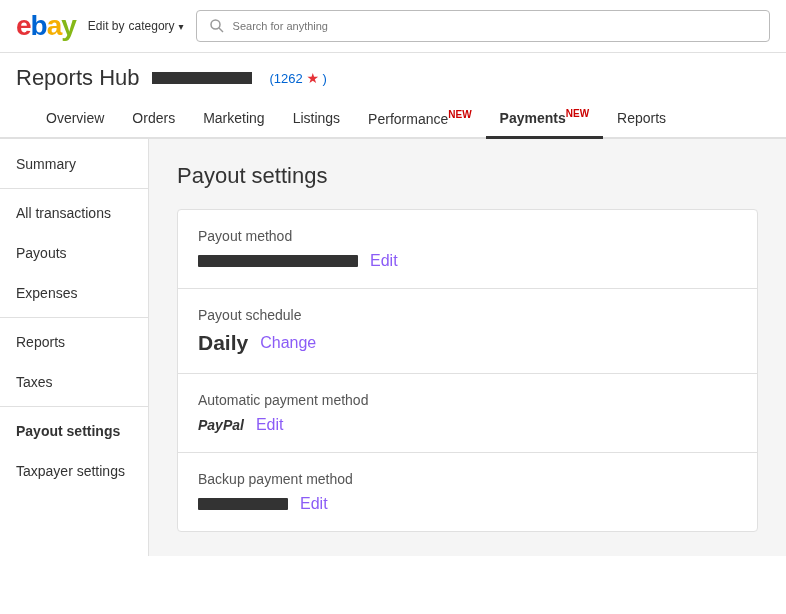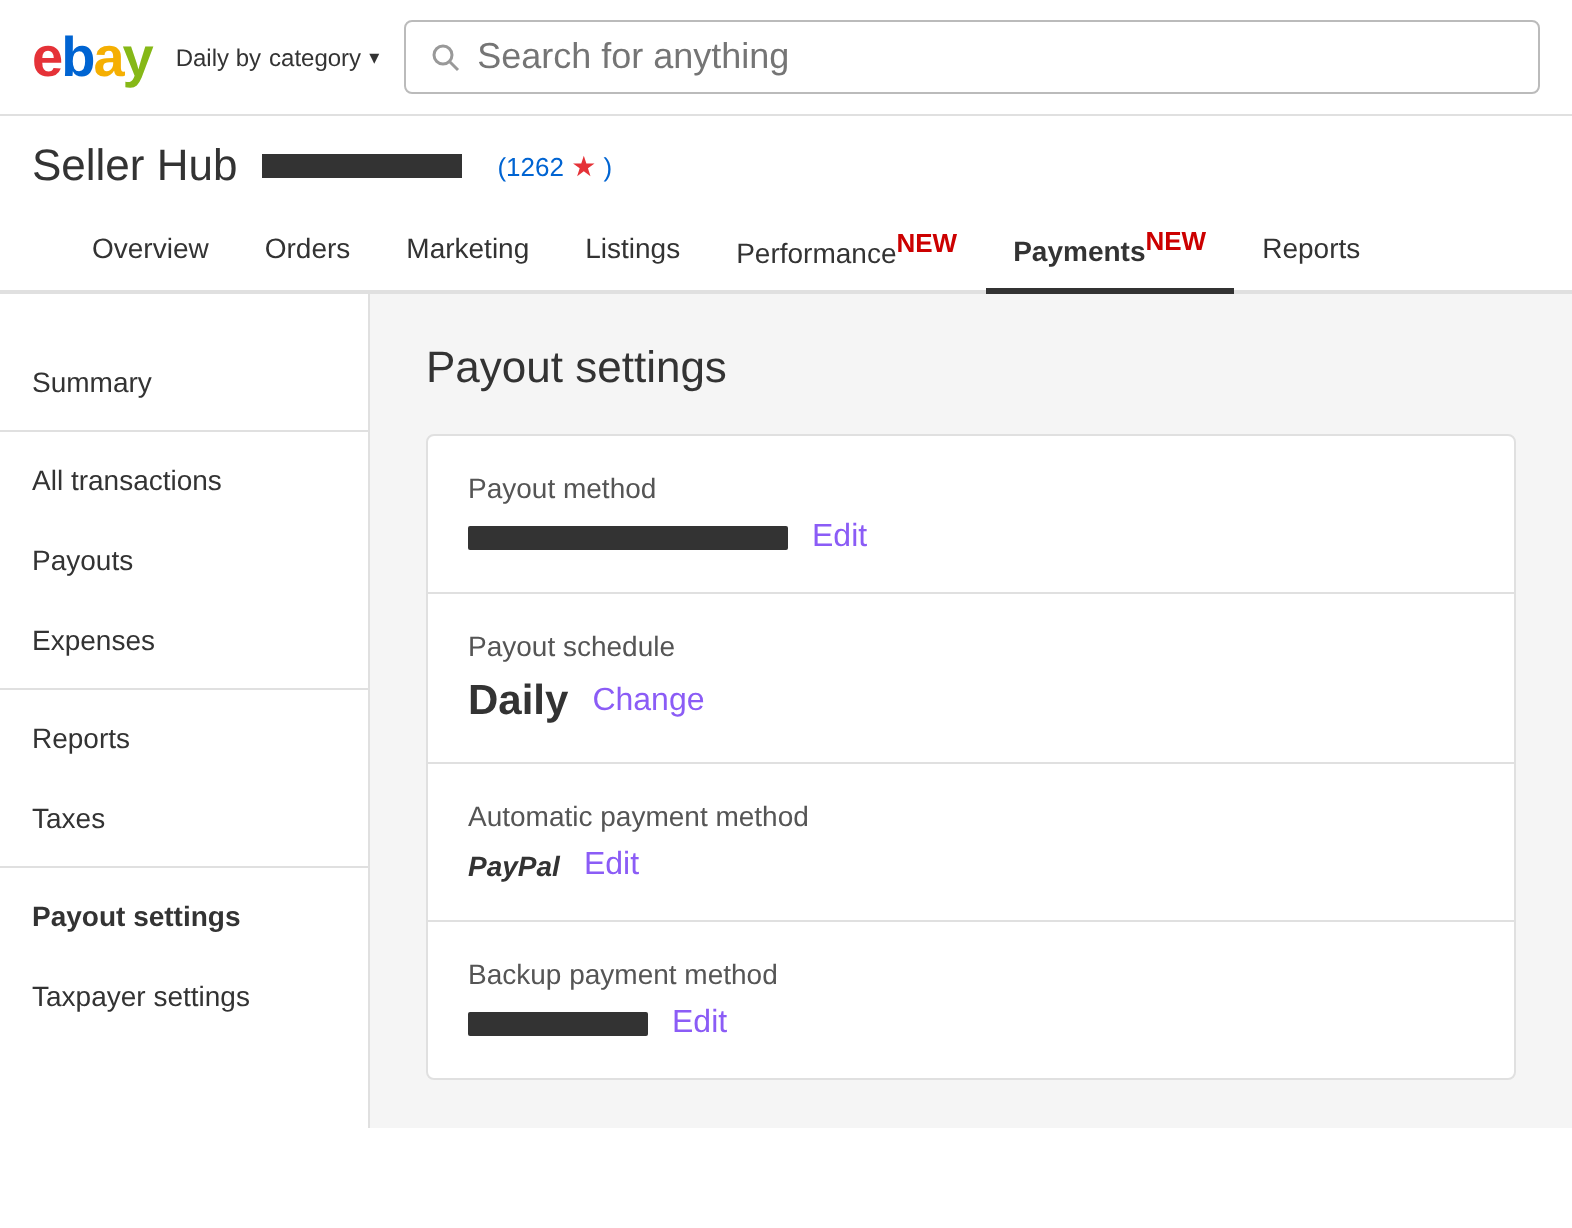--- a/index.html
+++ b/index.html
@@ -44,21 +44,21 @@
       display: flex;
       align-items: center;
       border: 1px solid #bbb;
       border-radius: 4px;
       padding: 7px 12px;
       gap: 8px;
     }
     .search-bar input {
       border: none;
       outline: none;
-      font-size: 18px;
+      font-size: 11px;
       color: #999;
       flex: 1;
       background: transparent;
     }
 
     
     .seller-hub-bar {
       display: flex;
       align-items: center;
       padding: 12px 16px 8px;
@@ -103,38 +103,38 @@
       position: relative;
       white-space: nowrap;
     }
     .nav-tab.active {
       color: #333;
       font-weight: bold;
       border-bottom: 3px solid #333;
       margin-bottom: -2px;
     }
     .nav-tab .badge-new {
-      font-size: 13px;
+      font-size: 10px;
       color: #c00;
       font-weight: bold;
       vertical-align: super;
       line-height: 1;
     }
 
     
     .main-layout {
       display: flex;
       min-height: 400px;
     }
 
     
     .sidebar {
-      width: 185px;
+      width: 149px;
       border-right: 1px solid #e0e0e0;
-      padding: 24px 0;
+      padding: 5px 0;
       flex-shrink: 0;
     }
     .sidebar-item {
       padding: 12px 16px;
       font-size: 14px;
       color: #333;
       cursor: pointer;
       display: block;
       text-decoration: none;
     }
@@ -214,36 +214,36 @@
 <body>
 
 <div class="header">
   <div class="ebay-logo">
     <span class="logo-e">e</span>
     <span class="logo-b1">b</span>
     <span class="logo-a">a</span>
     <span class="logo-y">y</span>
   </div>
   <div class="shop-by">
-    <span>Daily by</span>
+    <span>Edit by</span>
       <br>
     <span>category</span>
     <span class="chevron">▾</span>
   </div>
   <div class="search-bar">
     <svg width="16" height="16" viewBox="0 0 16 16" fill="none">
       <circle cx="6.5" cy="6.5" r="4.5" stroke="#999" stroke-width="1.5"></circle>
       <line x1="10" y1="10" x2="14" y2="14" stroke="#999" stroke-width="1.5"></line>
     </svg>
     <input type="text" placeholder="Search for anything" style="">
   </div>
 </div>
 
 <div class="seller-hub-bar">
-  <span class="seller-hub-title">Seller Hub</span>
+  <span class="seller-hub-title">Reports Hub</span>
   <span class="feedback-bar"></span>
   <span class="feedback-count">
     <span>(1262</span>
     <span class="star-icon">★</span>
     <span>)</span>
   </span>
 </div>
 
 <nav class="nav-tabs">
   <a class="nav-tab">Overview</a>

